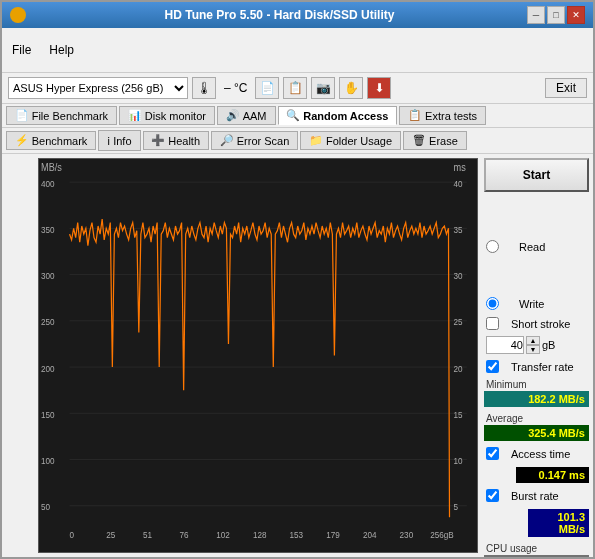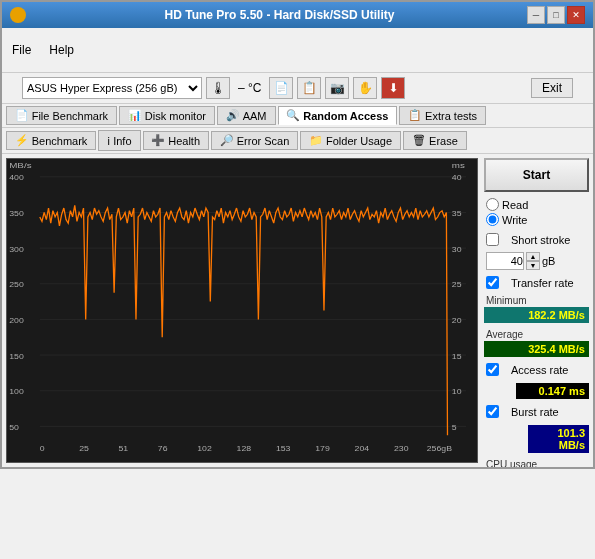--- a/index.html
+++ b/index.html
@@ -6,21 +6,21 @@
     body {
       font-family: 'Segoe UI', Tahoma, sans-serif;
       font-size: 12px;
       background: #f0f0f0;
       width: 595px;
       height: 559px;
       overflow: hidden;
     }
     .window {
       width: 595px;
-      height: 469px;
+      height: 559px;
       border: 2px solid #999;
       background: #f0f0f0;
       display: flex;
       flex-direction: column;
     }
     .title-bar {
       background: linear-gradient(to bottom, #4a90d9, #2c6fad);
       color: white;
       padding: 4px 8px;
       display: flex;
@@ -59,21 +59,21 @@
       display: flex; gap: 10px;
       border-bottom: 1px solid #ccc;
     }
     .menu-item {
       padding: 2px 4px;
       cursor: pointer;
       font-size: 12px;
     }
     .toolbar {
       background: #f0f0f0;
-      padding: 4px 20px;
+      padding: 4px 6px;
       display: flex; align-items: center; gap: 4px;
       border-bottom: 1px solid #ccc;
     }
     .drive-select {
       width: 180px;
       height: 22px;
       font-size: 11px;
       border: 1px solid #aaa;
       background: white;
     }
@@ -125,20 +125,21 @@
       padding: 4px;
       gap: 6px;
       overflow: hidden;
     }
     .chart-container {
       flex: 1;
       background: #1a1a1a;
       border: 1px solid #555;
       position: relative;
       min-width: 0;
+      margin-left: 32px;
     }
     .chart-canvas {
       width: 100%; height: 100%;
     }
     .right-panel {
       width: 105px;
       display: flex;
       flex-direction: column;
       gap: 4px;
     }
@@ -150,22 +151,23 @@
       cursor: pointer;
       font-size: 12px;
       font-weight: bold;
       text-align: center;
     }
     .radio-group {
       display: flex; flex-direction: column; gap: 2px;
       padding: 2px;
     }
     .radio-item {
-      display: flex; align-items: center; gap: 3px;
-      font-size: 11px;
+      display: flex; align-items: center; gap: 20px;
+      font-size: 11px;
+      margin-top: 42px;
     }
     .radio-item input[type=radio] { margin: 0; }
     .checkbox-item {
       display: flex; align-items: center; gap: 12px;
       font-size: 11px;
       padding: 1px 2px;
     }
     .checkbox-item input[type=checkbox] { margin: 0; }
     .spinner-row {
       display: flex; align-items: center; gap: 2px;
@@ -409,21 +411,21 @@
       </div>
 
 
       <div class="stat-block">
         <div class="stat-label">Average</div>
         <div class="stat-value stat-average">325.4 MB/s</div>
       </div>
 
       <div class="checkbox-item">
         <input type="checkbox" id="accesstime" checked="" style="">
-        <label for="accesstime">Access rate</label>
+        <label for="accesstime">Access time</label>
       </div>
 
       <div class="stat-block">
         <div class="stat-value stat-access">0.147 ms</div>
       </div>
 
       <div class="checkbox-item">
         <input type="checkbox" id="burstrate" checked="" style="">
         <label for="burstrate">Burst rate</label>
       </div>

